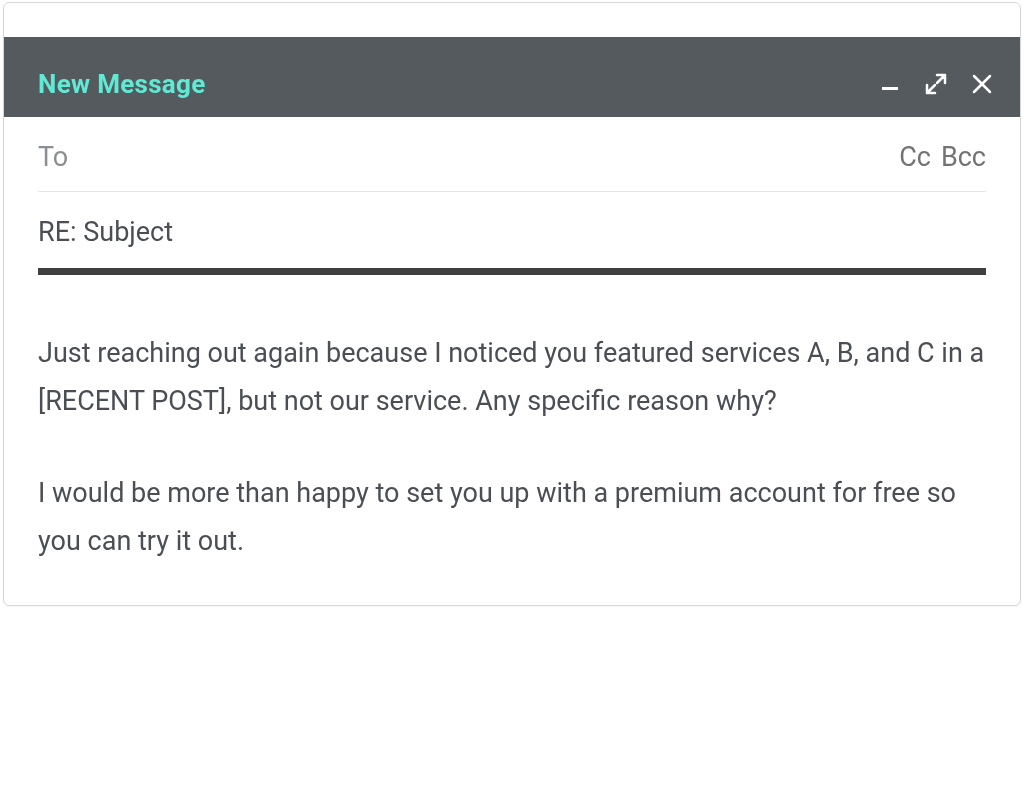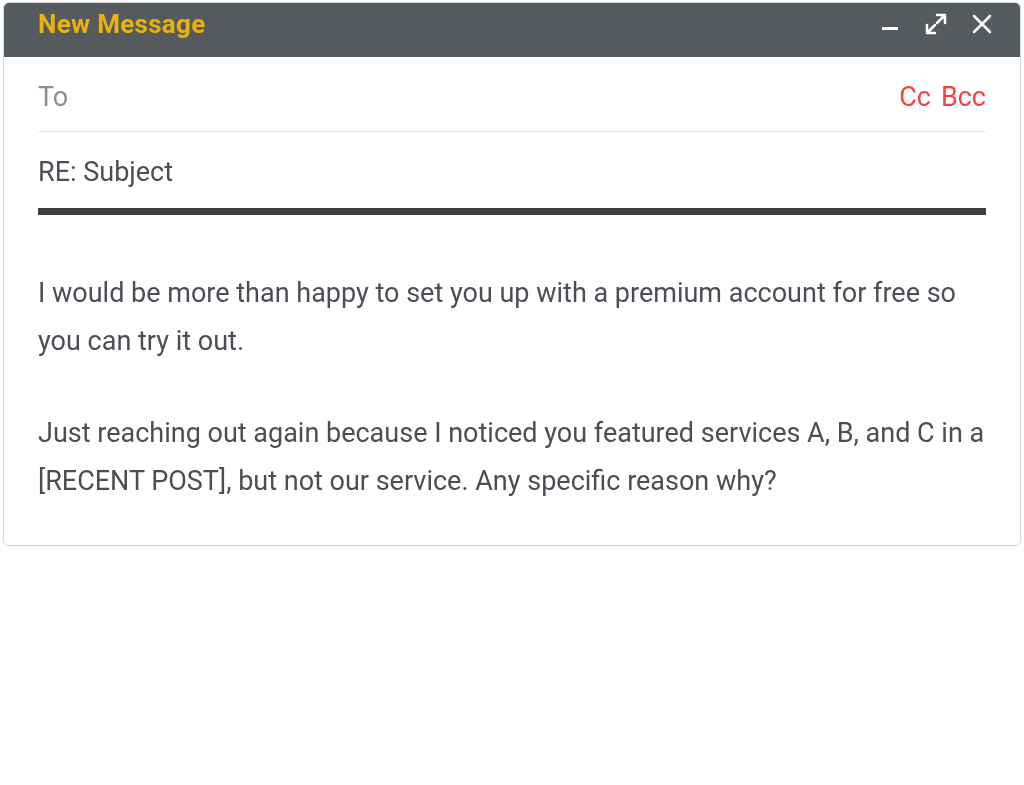--- a/index.html
+++ b/index.html
@@ -18,25 +18,26 @@
     .compose-window {
       width: 1018px;
       border: 1px solid #d5d7da;
       border-radius: 6px;
       overflow: hidden;
       box-shadow: 0 1px 2px rgba(0,0,0,0.04);
       background: #fff;
     }
     .titlebar {
       background: #555a5f;
-      color: #eab308;
+      color: #5eead4;
       display: flex;
       align-items: center;
       justify-content: space-between;
-      padding: 6px 26px 18px 34px;
+      padding: 32px 26px 18px 34px;
+      margin-top: 34px;
     }
     .titlebar-title {
       font-size: 26px;
       font-weight: 700;
       letter-spacing: 0.3px;
     }
     .titlebar-controls {
       display: flex;
       align-items: center;
       gap: 22px;
@@ -64,21 +65,21 @@
       font-size: 27px;
       color: #8b8f94;
       font-weight: 400;
     }
     .cc-bcc {
       display: flex;
       gap: 10px;
     }
     .ccbcc-link {
       font-size: 27px;
-      color: #ef4444;
+      color: #737373;
       cursor: pointer;
     }
     .subject-row {
       border-bottom: 7px solid #404040;
       padding: 24px 0 20px 0;
     }
     .subject-text {
       font-size: 27px;
       color: #4b4f55;
     }
@@ -130,19 +131,19 @@
         <span class="ccbcc-link">Cc</span>
         <span class="ccbcc-link">Bcc</span>
       </div>
     </div>
 
     <div class="subject-row">
       <span class="subject-text">RE: Subject</span>
     </div>
 
     <div class="body-area">
+      <p>Just reaching out again because I noticed you featured services A, B, and C in a [RECENT POST], but not our service. Any specific reason why?</p>
       <p>I would be more than happy to set you up with a premium account for free so you can try it out.</p>
-      <p>Just reaching out again because I noticed you featured services A, B, and C in a [RECENT POST], but not our service. Any specific reason why?</p>
     </div>
 
   </div>
 
 </div>
 
 </body></html>

